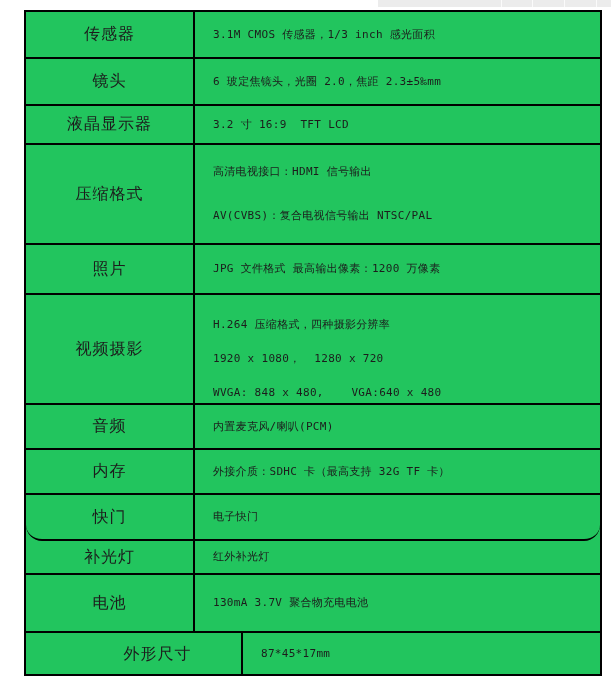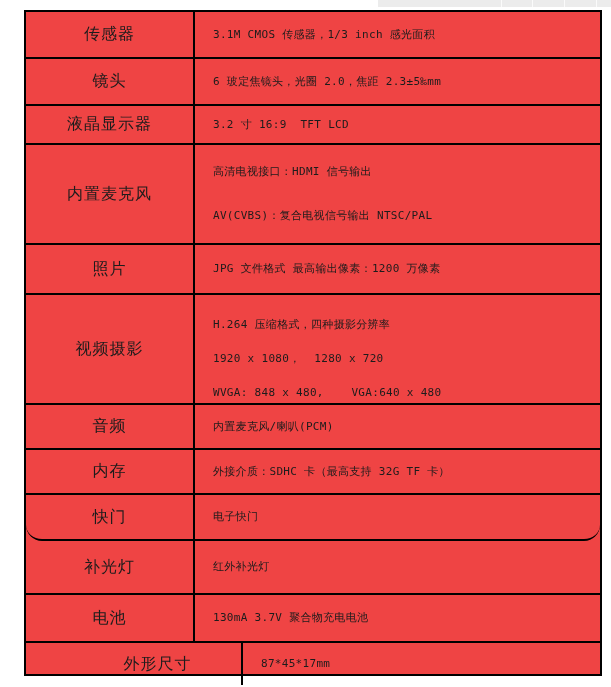--- a/index.html
+++ b/index.html
@@ -22,21 +22,21 @@
     border-right: 1px solid #fbfbfb;
   }
   
   .spec-table {
     position: absolute;
     left: 24px; top: 10px;
     width: 578px; height: 666px;
     border: 2px solid #000;
     display: flex;
     flex-direction: column;
-    background: #ef4444;
+    background: #22c55e;
   }
   .spec-row {
     display: flex;
     flex: 0 0 auto;
   }
   .spec-row:not(:last-child) {
     border-bottom: 2px solid #000;
   }
   .label-cell {
     width: 169px;
@@ -92,21 +92,21 @@
   </div>
 
   <div class="spec-row" style="height: 39px; justify-content: center;">
     <div class="label-cell">液晶显示器</div>
     <div class="value-cell" style="row-gap: 0px;">
         <div class="value-line">3.2 寸 16:9  TFT LCD</div>
       </div>
   </div>
 
   <div class="spec-row" style="height: 100px;">
-    <div class="label-cell">内置麦克风</div>
+    <div class="label-cell">压缩格式</div>
     <div class="value-cell" style="row-gap: 24px;">
         <div class="value-line">高清电视接口：HDMI 信号输出</div>
         <div class="value-line">AV(CVBS)：复合电视信号输出 NTSC/PAL</div>
       </div>
   </div>
 
   <div class="spec-row" style="height: 50px;">
     <div class="label-cell">照片</div>
     <div class="value-cell" style="row-gap: 0px;">
         <div class="value-line">JPG 文件格式 最高输出像素：1200 万像素</div>
@@ -136,28 +136,28 @@
       </div>
   </div>
 
   <div class="spec-row" style="height: 46px; border-radius: 16px;">
     <div class="label-cell">快门</div>
     <div class="value-cell" style="row-gap: 0px;">
         <div class="value-line">电子快门</div>
       </div>
   </div>
 
-  <div class="spec-row" style="height: 54px; justify-content: center;">
+  <div class="spec-row" style="height: 34px; justify-content: center;">
     <div class="label-cell">补光灯</div>
     <div class="value-cell" style="row-gap: 0px;">
         <div class="value-line">红外补光灯</div>
       </div>
   </div>
 
-  <div class="spec-row" style="height: 48px;">
+  <div class="spec-row" style="height: 58px;">
     <div class="label-cell">电池</div>
     <div class="value-cell" style="row-gap: 0px;">
         <div class="value-line">130mA 3.7V 聚合物充电电池</div>
       </div>
   </div>
 
   <div class="spec-row" style="height: 42px; margin-left: 48px;">
     <div class="label-cell">外形尺寸</div>
     <div class="value-cell" style="row-gap: 0px;">
         <div class="value-line">87*45*17mm</div>

